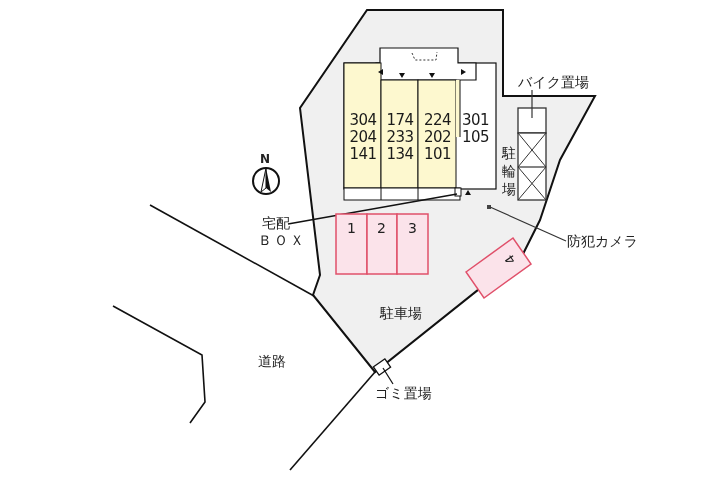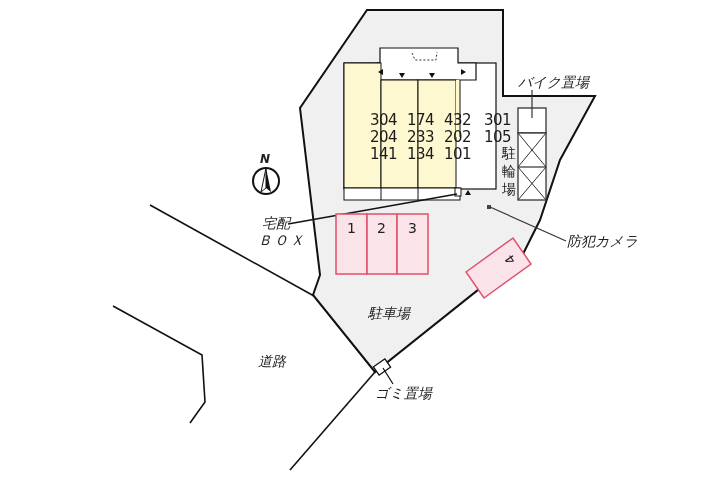--- a/index.html
+++ b/index.html
@@ -1,20 +1,20 @@
 <!DOCTYPE html>
 <html><head>
   <meta charset="utf-8">
   <style>
     html, body { margin: 0; padding: 0; background: #ffffff; }
     body { width: 720px; height: 480px; position: relative; overflow: hidden;
            font-family: "DejaVu Sans", "Liberation Sans", sans-serif; }
     #plan { position: absolute; left: 0; top: 0; width: 720px; height: 480px; }
-    .lbl { position: absolute; color: #222; font-size: 14px; line-height: 1; white-space: nowrap; font-style: italic; }
-    .unitnums { position: absolute; font-size: 15px; line-height: 17px; color: #1a1a1a; letter-spacing: -0.5px; padding-left: 25px; }
+    .lbl { position: absolute; color: #222; font-size: 14px; line-height: 1; white-space: nowrap; }
+    .unitnums { position: absolute; font-size: 15px; line-height: 17px; color: #1a1a1a; text-align: center; letter-spacing: -0.5px; }
     .slot-num { position: absolute; font-size: 14px; color: #222; }
     .vert { position: absolute; font-size: 14px; line-height: 18px; width: 16px; color: #222; }
   </style>
 </head>
 <body>
 
 <svg id="plan" viewBox="0 0 720 480" xmlns="http://www.w3.org/2000/svg">
 
   <polygon points="367,10 503,10 503,96 595,96 560,160 540,220 523,254 375,372 313,295 320,275 300,108" fill="#f0f0f0" stroke="#111" stroke-width="2"></polygon>
 
@@ -79,21 +79,21 @@
   <div>304</div>
   <div>204</div>
   <div>141</div>
 </div>
 <div class="unitnums" style="left:382px; top:112px; width:36px;">
   <div>174</div>
   <div>233</div>
   <div>134</div>
 </div>
 <div class="unitnums" style="left:419px; top:112px; width:37px;">
-  <div>432</div>
+  <div>224</div>
   <div>202</div>
   <div>101</div>
 </div>
 <div class="unitnums" style="left:459px; top:112px; width:33px;">
   <div>301</div>
   <div>105</div>
 </div>
 
 <div class="slot-num" style="left:347px; top:220px;">1</div>
 <div class="slot-num" style="left:377px; top:220px;">2</div>
@@ -102,15 +102,15 @@
 
 <div class="lbl" style="left:518px; top:75px;">バイク置場</div>
 <div class="vert" style="left:502px; top:144px;">
   <div>駐</div>
   <div>輪</div>
   <div>場</div>
 </div>
 <div class="lbl" style="left:262px; top:216px;">宅配</div>
 <div class="lbl" style="left:258px; top:233px; letter-spacing:2px;">ＢＯＸ</div>
 <div class="lbl" style="left:567px; top:234px;">防犯カメラ</div>
-<div class="lbl" style="left:368px; top:306px;">駐車場</div>
+<div class="lbl" style="left:380px; top:306px;">駐車場</div>
 <div class="lbl" style="left:258px; top:354px;">道路</div>
 <div class="lbl" style="left:375px; top:386px;">ゴミ置場</div>
 
 </body></html>

